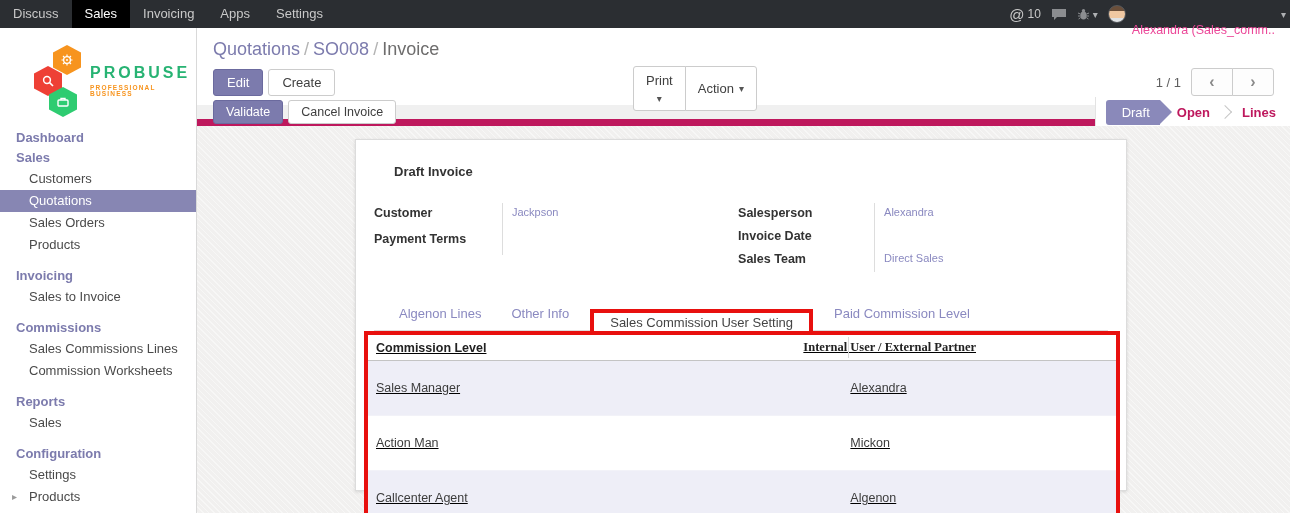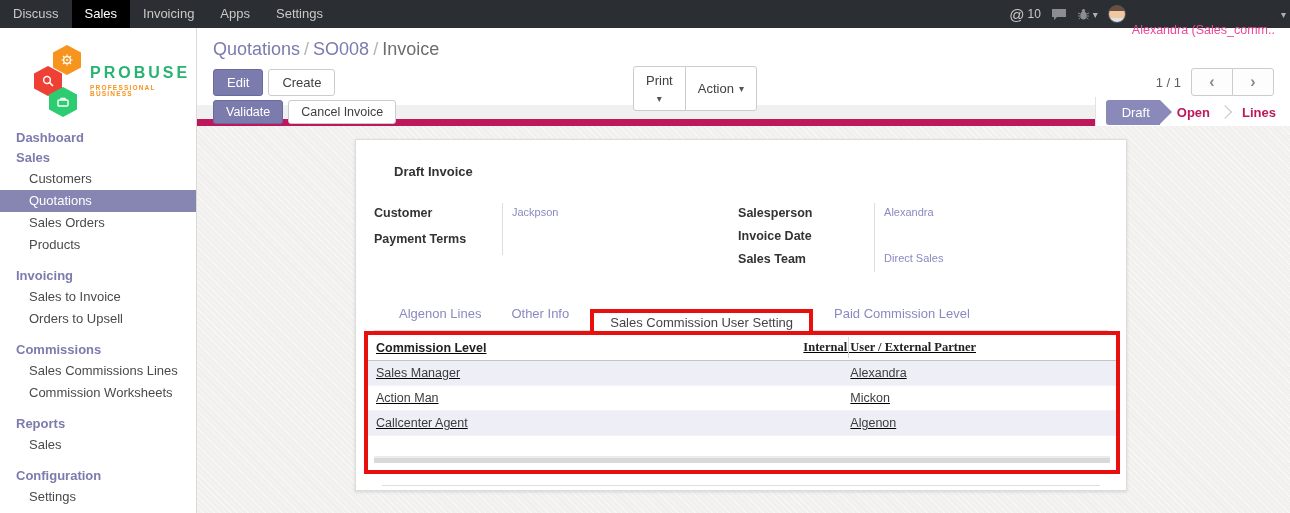--- a/index.html
+++ b/index.html
@@ -114,21 +114,21 @@
 
   .table-annot { border:4px solid #e8100e; margin:0 -12px 6px -10px; background:#fff;text-decoration:underline; }
   .o-table { width:100%; border-collapse:collapse; font-size:12.5px; table-layout:fixed; }
   .o-table th { text-align:left; font-weight:700; color:#222; padding:5px 8px;
     border-bottom:1px solid #c4c4c4; height:24px; }
   .o-table th.col-user { font-family:"Liberation Serif","DejaVu Serif",serif; font-weight:700;
     position:relative; padding-left:9px; }
   .o-table th.col-user::before { content:""; position:absolute; left:54px; top:2px; bottom:2px;
     width:1px; background:#d9d9d9; }
   .o-table col.c1 { width:57%; }
-  .o-table td { padding:5px 8px; height:25px; color:#3c3c3c; }
+  .o-table td { padding:20px 8px; height:25px; color:#3c3c3c; }
   .o-table td.cell-user { padding-left:56px; }
   .o-table tr.alt td { background:#eeeef7; }
   .o-table tbody tr { border-bottom:1px solid #f2f2f8; cursor:pointer; }
   .table-space { height:20px; }
   .hscrollbar { height:7px; margin:0 6px 7px; background:#d9d9d9; border-top:2px solid #ececec;
     border-radius:1px; }
   .sheet-bottom-line { border-top:1px solid #ddd; margin:11px 8px 0; height:0; }
 </style>
 </head>
 <body>
@@ -199,21 +199,20 @@
 
   <div class="nav-header">Dashboard</div>
   <div class="nav-header">Sales</div>
   <div class="nav-item">Customers</div>
   <div class="nav-item selected">Quotations</div>
   <div class="nav-item">Sales Orders</div>
   <div class="nav-item">Products</div>
 
   <div class="nav-header gap">Invoicing</div>
   <div class="nav-item">Sales to Invoice</div>
-  <div class="nav-item">Orders to Upsell</div>
 
   <div class="nav-header gap">Commissions</div>
   <div class="nav-item">Sales Commissions Lines</div>
   <div class="nav-item">Commission Worksheets</div>
 
   <div class="nav-header gap">Reports</div>
   <div class="nav-item">Sales</div>
 
   <div class="nav-header gap">Configuration</div>
   <div class="nav-item">Settings</div>

